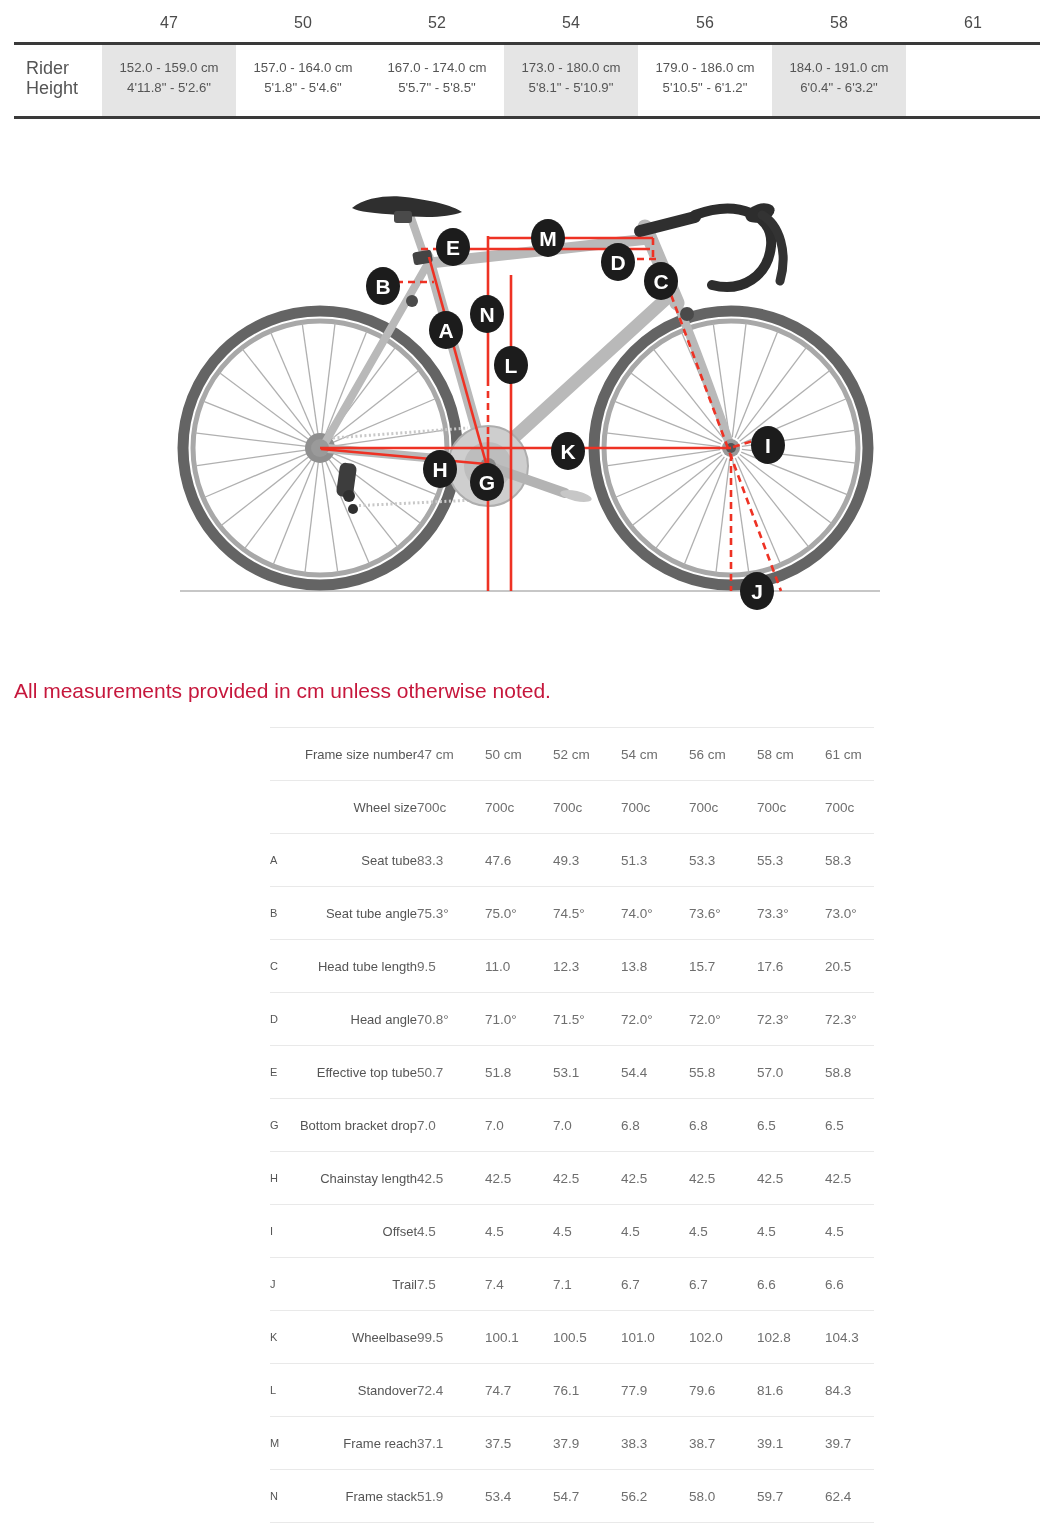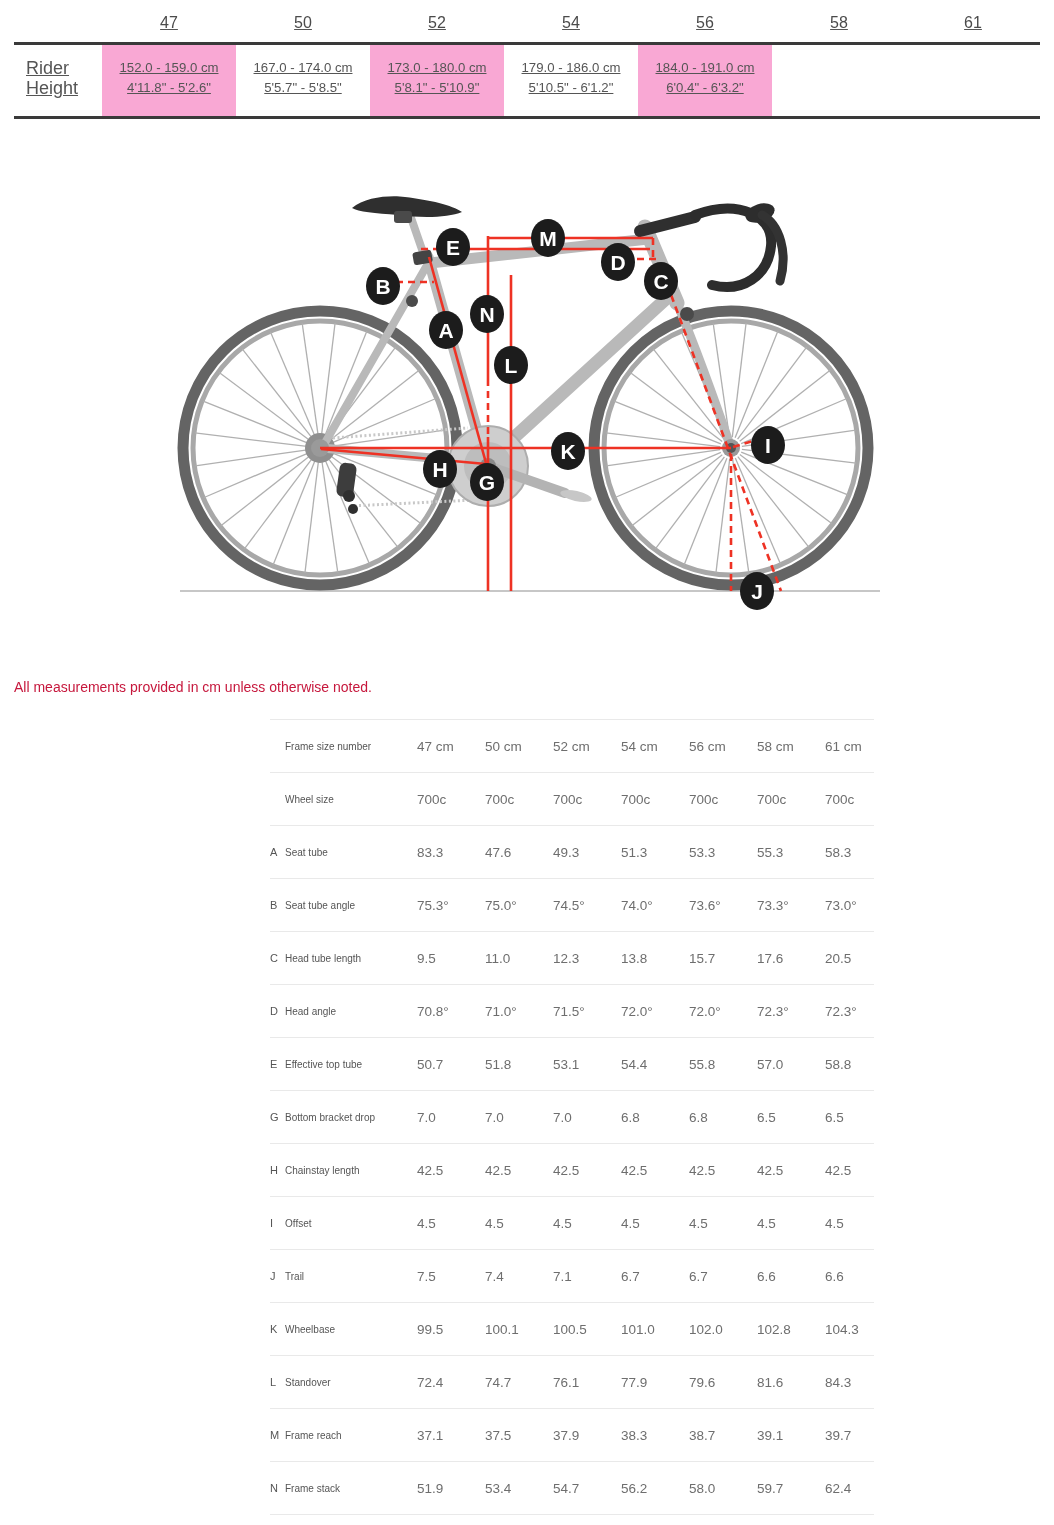--- a/index.html
+++ b/index.html
@@ -12,52 +12,52 @@
     --frame:#b9b9b9;
   }
   html,body{margin:0;padding:0;}
   body{
     width:1054px;height:1525px;background:#ffffff;
     font-family:"Liberation Sans", sans-serif;
     color:var(--txt);overflow:hidden;position:relative;
   }
   
   .size-table{margin:0 14px;}
-  .size-head,.size-body{display:grid;grid-template-columns:88px repeat(7,1fr);text-decoration:underline;}
+  .size-head,.size-body{display:grid;grid-template-columns:88px repeat(7,1fr);}
   .size-h{
     text-align:center;font-size:16px;color:#4b4b4b;
     padding-top:14px;padding-bottom:10px;
   }
   .size-body{border-top:3px solid var(--dark-border);border-bottom:3px solid var(--dark-border);}
   .size-label{padding:13px 0 0 12px;line-height:20px;font-size:18px;}
   .size-cell{text-align:center;padding-top:13px;line-height:20px;font-size:13.2px;height:58px;}
-  .size-cell.shaded{background:#f9a8d4;}
+  .size-cell.shaded{background:#e5e5e5;}
   
   .diagram{margin-top:32px;height:500px;}
   svg{display:block;}
   .tube{stroke:var(--frame);stroke-linecap:round;fill:none;}
   .redline{stroke:var(--accent);stroke-width:2.6;fill:none;}
   .reddash{stroke:var(--accent);stroke-width:2.6;fill:none;stroke-dasharray:7 5;}
   .marker-circle{fill:#1c1c1c;}
   .marker-letter{
     fill:#ffffff;font-family:"Liberation Sans",sans-serif;
     font-size:21px;font-weight:bold;text-anchor:middle;
   }
   .darkpart{fill:#2f2f2f;}
   
-  .note{margin:28px 0 0 14px;font-size:14px;color:var(--note-red);}
+  .note{margin:28px 0 0 14px;font-size:21px;color:var(--note-red);}
   
   .geo-table{margin:24px 0 0 270px;width:604px;}
   .geo-row{
     display:grid;grid-template-columns:15px 132px repeat(7,68px);
     height:52px;align-items:center;border-top:1px solid var(--row-border);
   }
   .geo-row:last-child{border-bottom:1px solid var(--row-border);}
   .geo-letter{font-size:11px;color:#555;}
-  .geo-label{font-size:10px;color:#555;}
+  .geo-label{font-size:13px;color:#555;text-align:right;}
   .geo-val{font-size:13.5px;color:var(--val);}
 </style>
 </head>
 <body>
 
 <div class="size-table">
   <div class="size-head" id="size-head">
     <div class="size-corner"></div>
   <div class="size-h">47</div>
       <div class="size-h">50</div>
@@ -68,20 +68,24 @@
       <div class="size-h">61</div>
     </div>
   <div class="size-body" id="size-body">
     <div class="size-label">
       <div>Rider</div>
       <div>Height</div>
     </div>
   <div class="size-cell shaded">
         <div>152.0 - 159.0 cm</div>
         <div>4'11.8" - 5'2.6"</div>
+      </div>
+      <div class="size-cell">
+        <div>157.0 - 164.0 cm</div>
+        <div>5'1.8" - 5'4.6"</div>
       </div>
       <div class="size-cell">
         <div>167.0 - 174.0 cm</div>
         <div>5'5.7" - 5'8.5"</div>
       </div>
       <div class="size-cell shaded">
         <div>173.0 - 180.0 cm</div>
         <div>5'8.1" - 5'10.9"</div>
       </div>
       <div class="size-cell">

